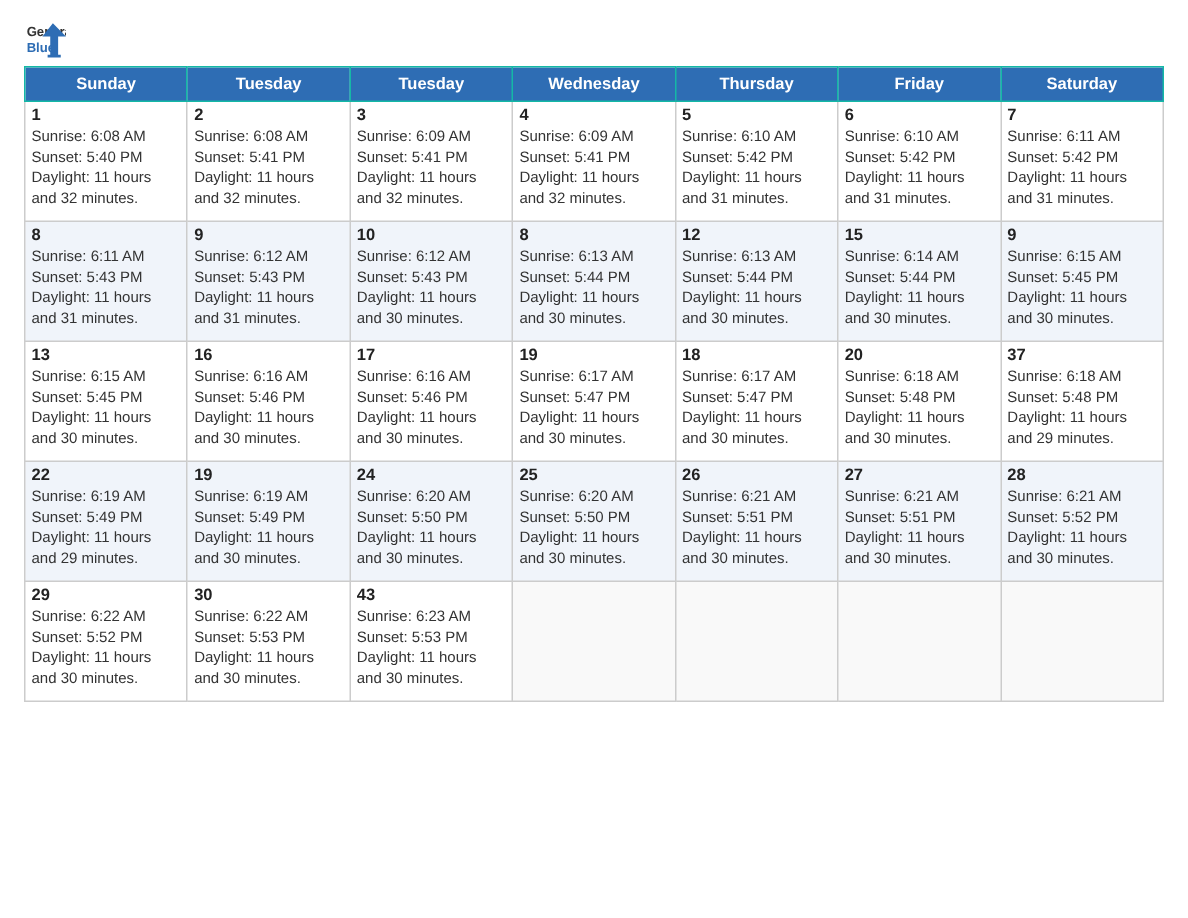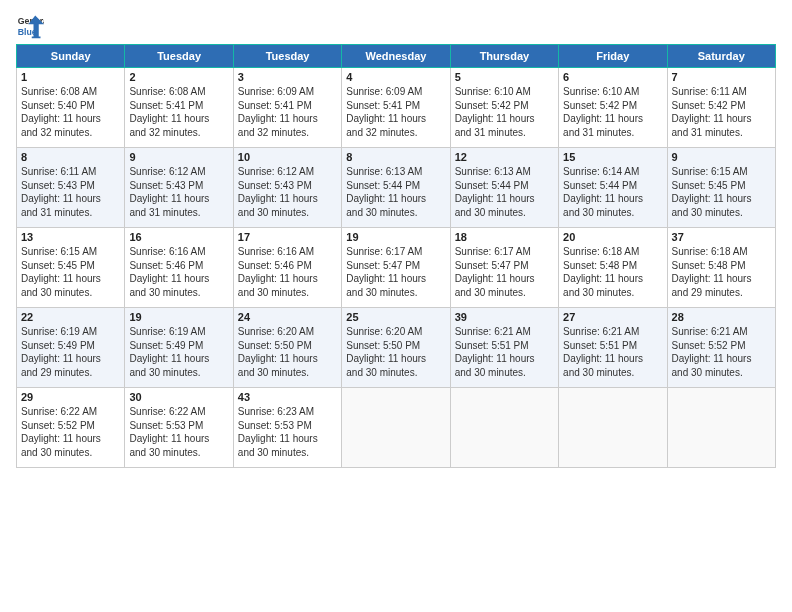--- a/index.html
+++ b/index.html
@@ -232,21 +232,21 @@
           </td>
           <td>
             <span class="day-num">24</span>
             <div class="cell-text">Sunrise: 6:20 AM<br>Sunset: 5:50 PM<br>Daylight: 11 hours<br>and 30 minutes.</div>
           </td>
           <td>
             <span class="day-num">25</span>
             <div class="cell-text">Sunrise: 6:20 AM<br>Sunset: 5:50 PM<br>Daylight: 11 hours<br>and 30 minutes.</div>
           </td>
           <td>
-            <span class="day-num">39</span>
+            <span class="day-num">26</span>
             <div class="cell-text">Sunrise: 6:21 AM<br>Sunset: 5:51 PM<br>Daylight: 11 hours<br>and 30 minutes.</div>
           </td>
           <td>
             <span class="day-num">27</span>
             <div class="cell-text">Sunrise: 6:21 AM<br>Sunset: 5:51 PM<br>Daylight: 11 hours<br>and 30 minutes.</div>
           </td>
           <td>
             <span class="day-num">28</span>
             <div class="cell-text">Sunrise: 6:21 AM<br>Sunset: 5:52 PM<br>Daylight: 11 hours<br>and 30 minutes.</div>
           </td>

